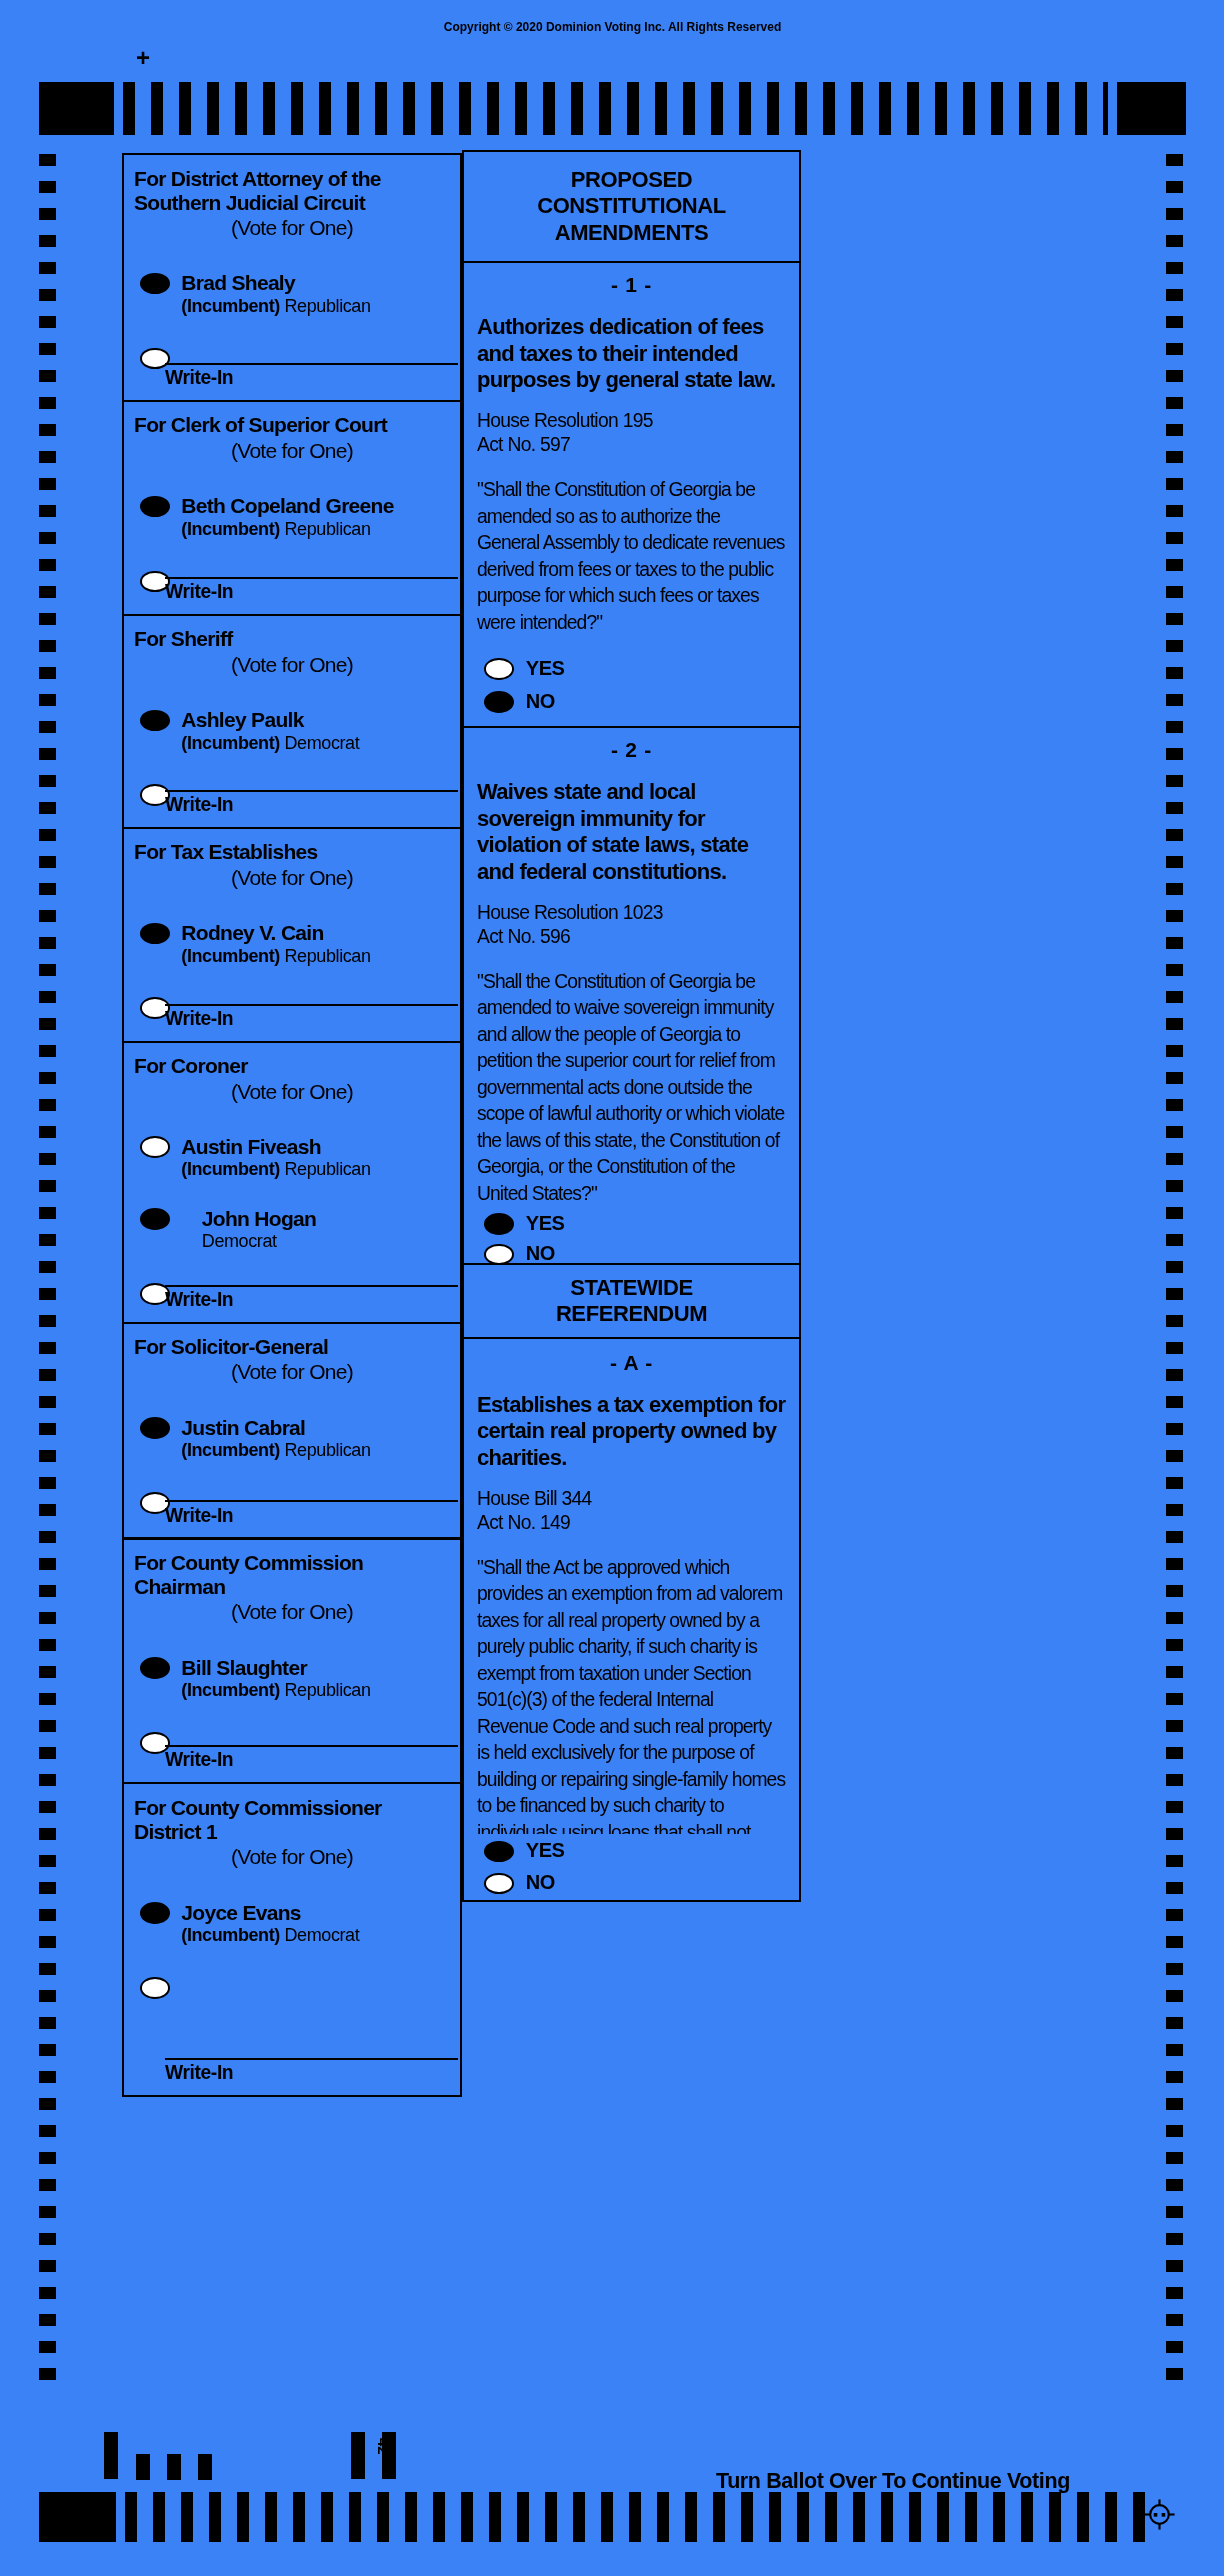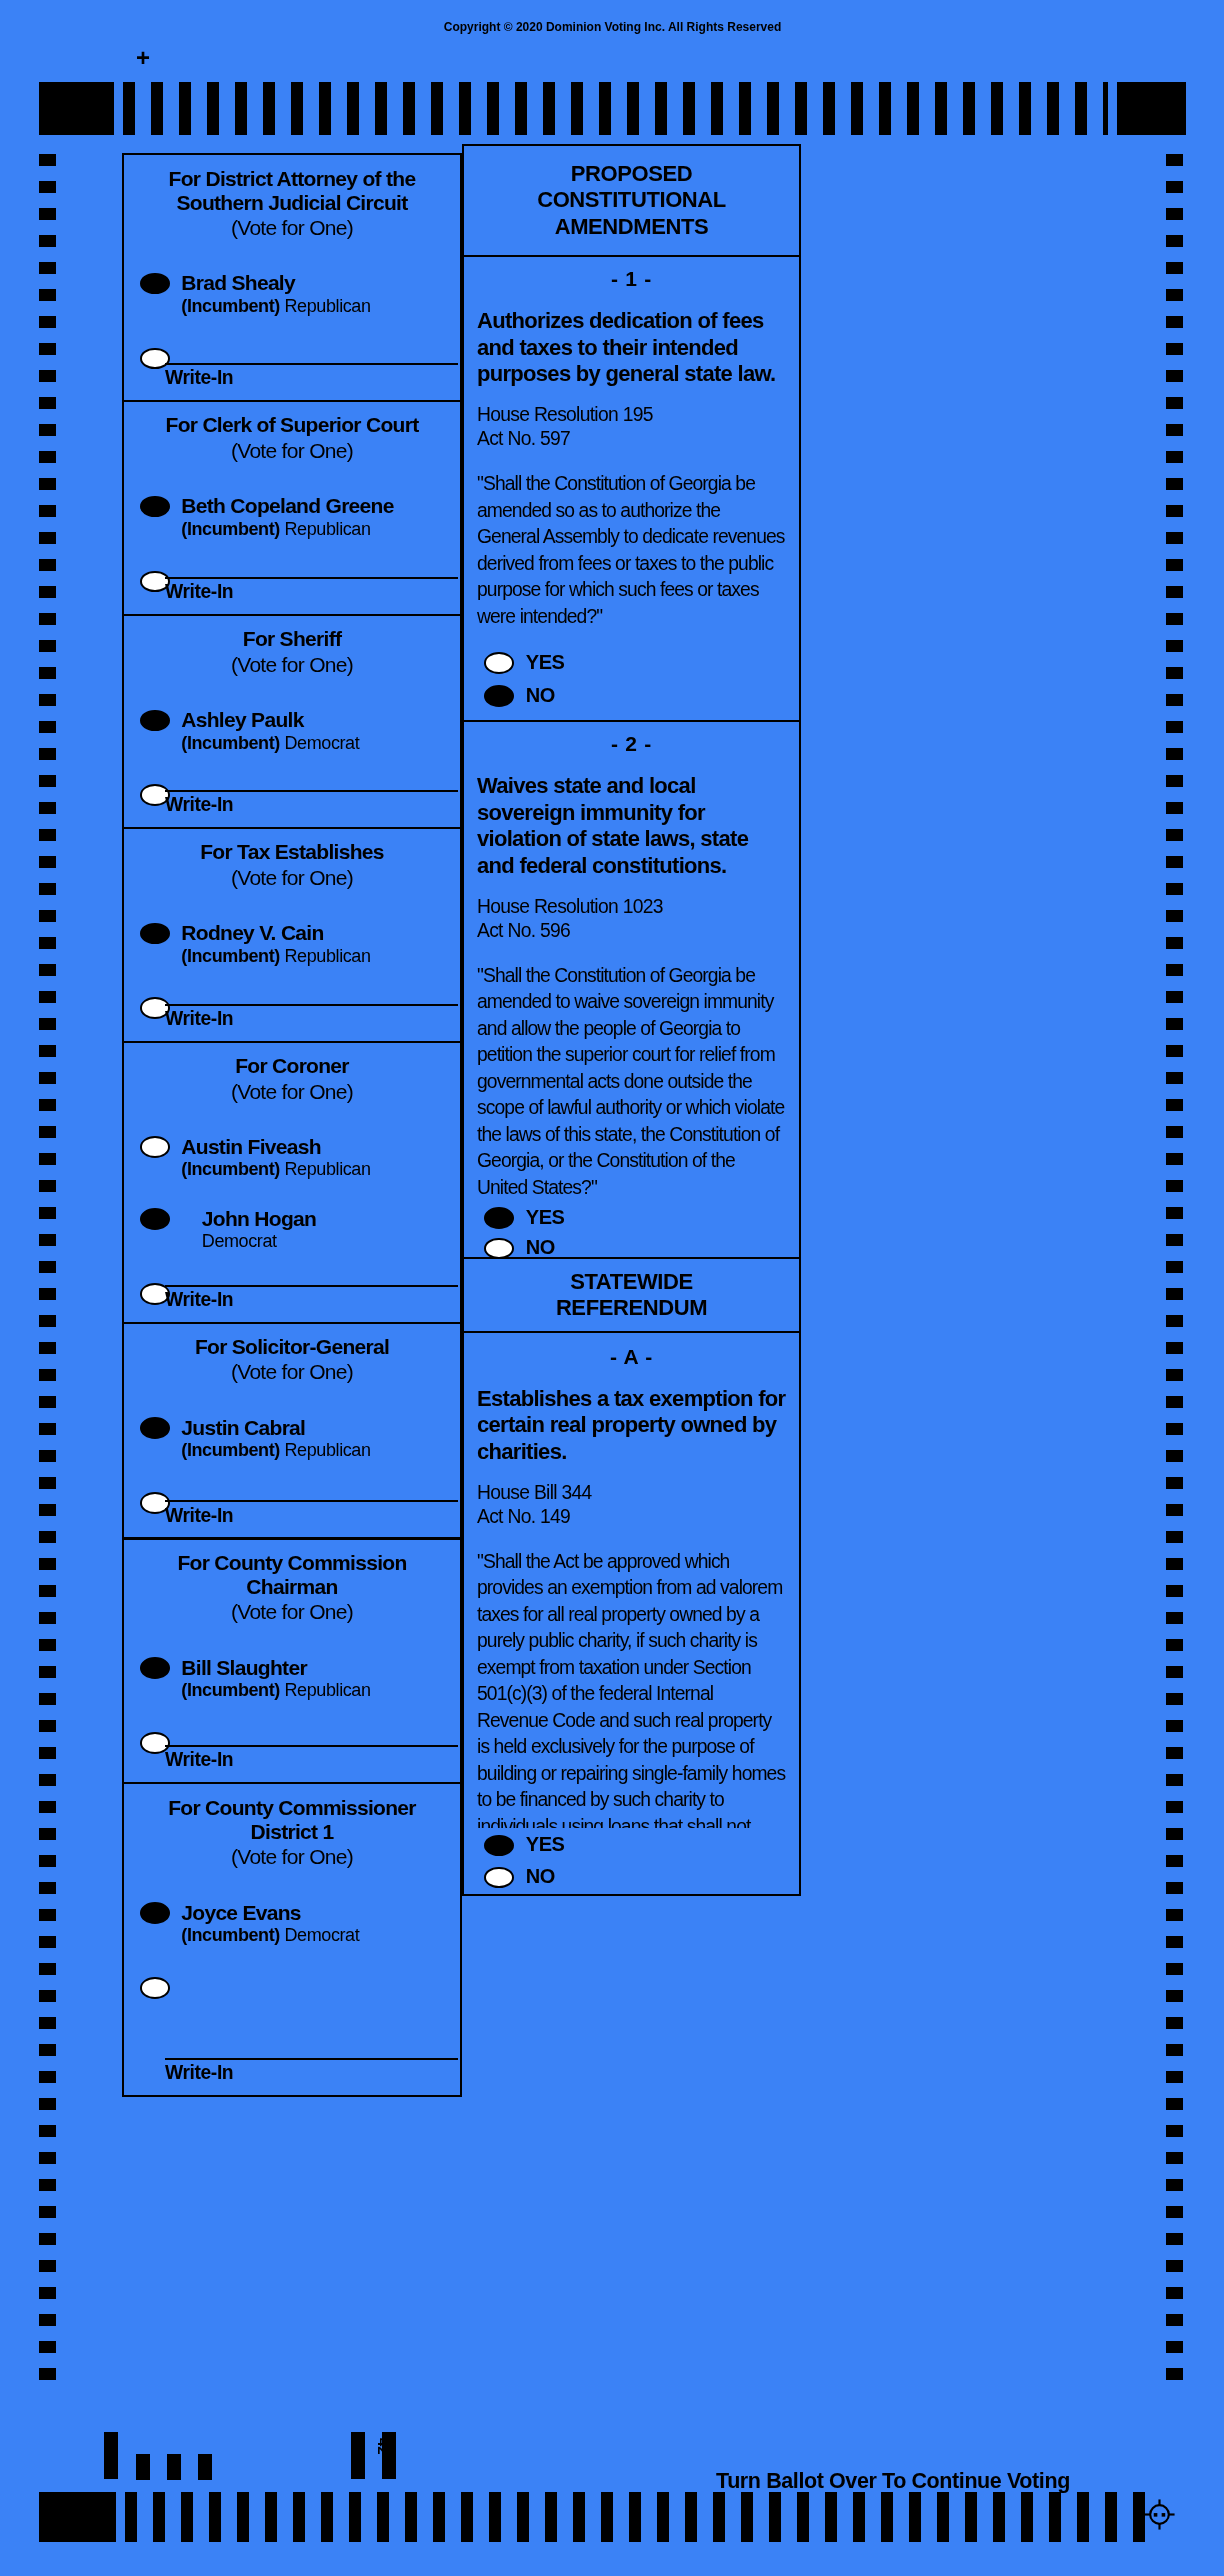--- a/index.html
+++ b/index.html
@@ -26,27 +26,27 @@
   .marks-left{left:39px;}
   .marks-right{left:1166px;}
   .stub-bar{position:absolute;background:#000;}
   .stub-num{position:absolute;left:392px;top:2438px;font-size:15px;font-weight:bold;
     transform:rotate(90deg);transform-origin:left top;}
   .turn-over{position:absolute;left:716px;top:2469px;width:430px;
     font-size:21.5px;font-weight:bold;letter-spacing:-0.4px;}
   .crosshair{position:absolute;left:1143px;top:2498px;}
   
   .col-left{position:absolute;left:122px;top:153px;width:340px;}
-  .col-right{position:absolute;left:462px;top:144px;width:339px;height:1752px;
+  .col-right{position:absolute;left:462px;top:150px;width:339px;height:1752px;
     border:2.1px solid #000;box-sizing:border-box;}
   
   .contest{border:2.1px solid #000;box-sizing:border-box;position:relative;
     margin-top:-2.1px;overflow:hidden;}
   .contest:first-child{margin-top:0;}
-  .c-title{margin:11.5px 10px 0;text-align:center;font-weight:bold;
+  .c-title{margin:11.5px 10px 0;font-weight:bold;
     font-size:21px;line-height:24px;letter-spacing:-0.7px;}
   .c-instr{margin:1.4px 10px 0;text-align:center;font-size:21px;line-height:24px;
     letter-spacing:-0.7px;}
   .opt{display:flex;align-items:flex-start;margin:31.5px 7.2px 0 15.8px;gap:11.5px;}
   .opt.second{margin-top:26px;gap:32px;}
   .opt.writein-opt{margin-top:29px;}
   .oval{width:30px;height:21.5px;border:2.1px solid #000;border-radius:50%;
     box-sizing:border-box;flex:0 0 auto;margin-top:1.4px;background:#fff;}
   .oval.filled{background:#000;}
   .cand{font-weight:bold;font-size:21px;line-height:23px;letter-spacing:-0.7px;}

